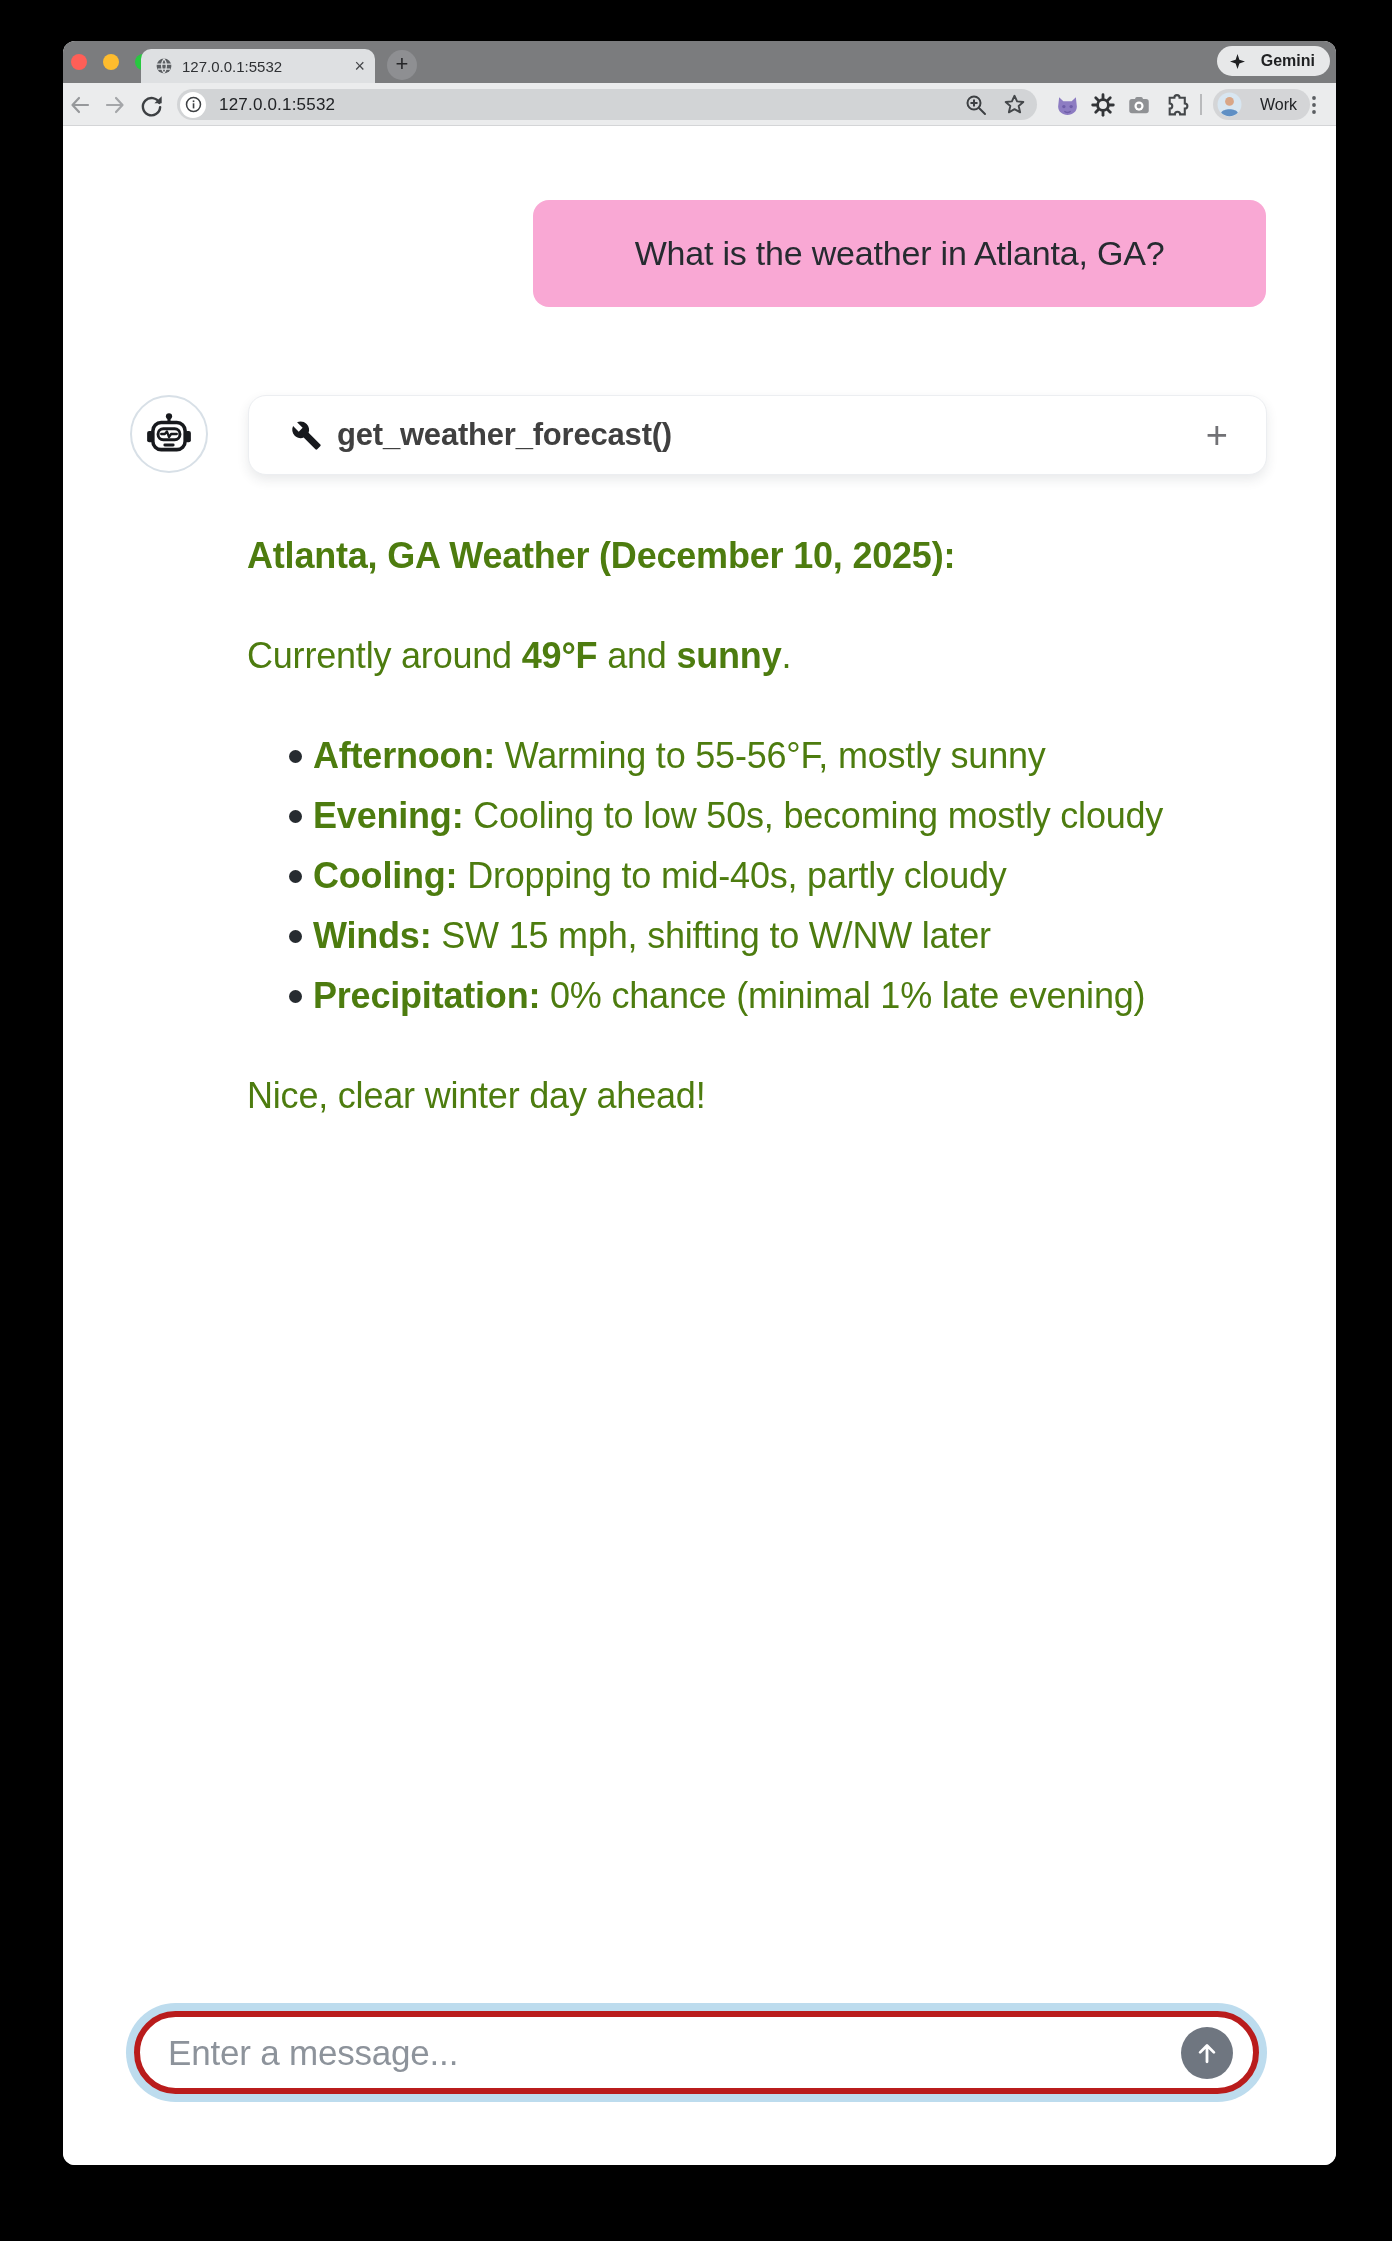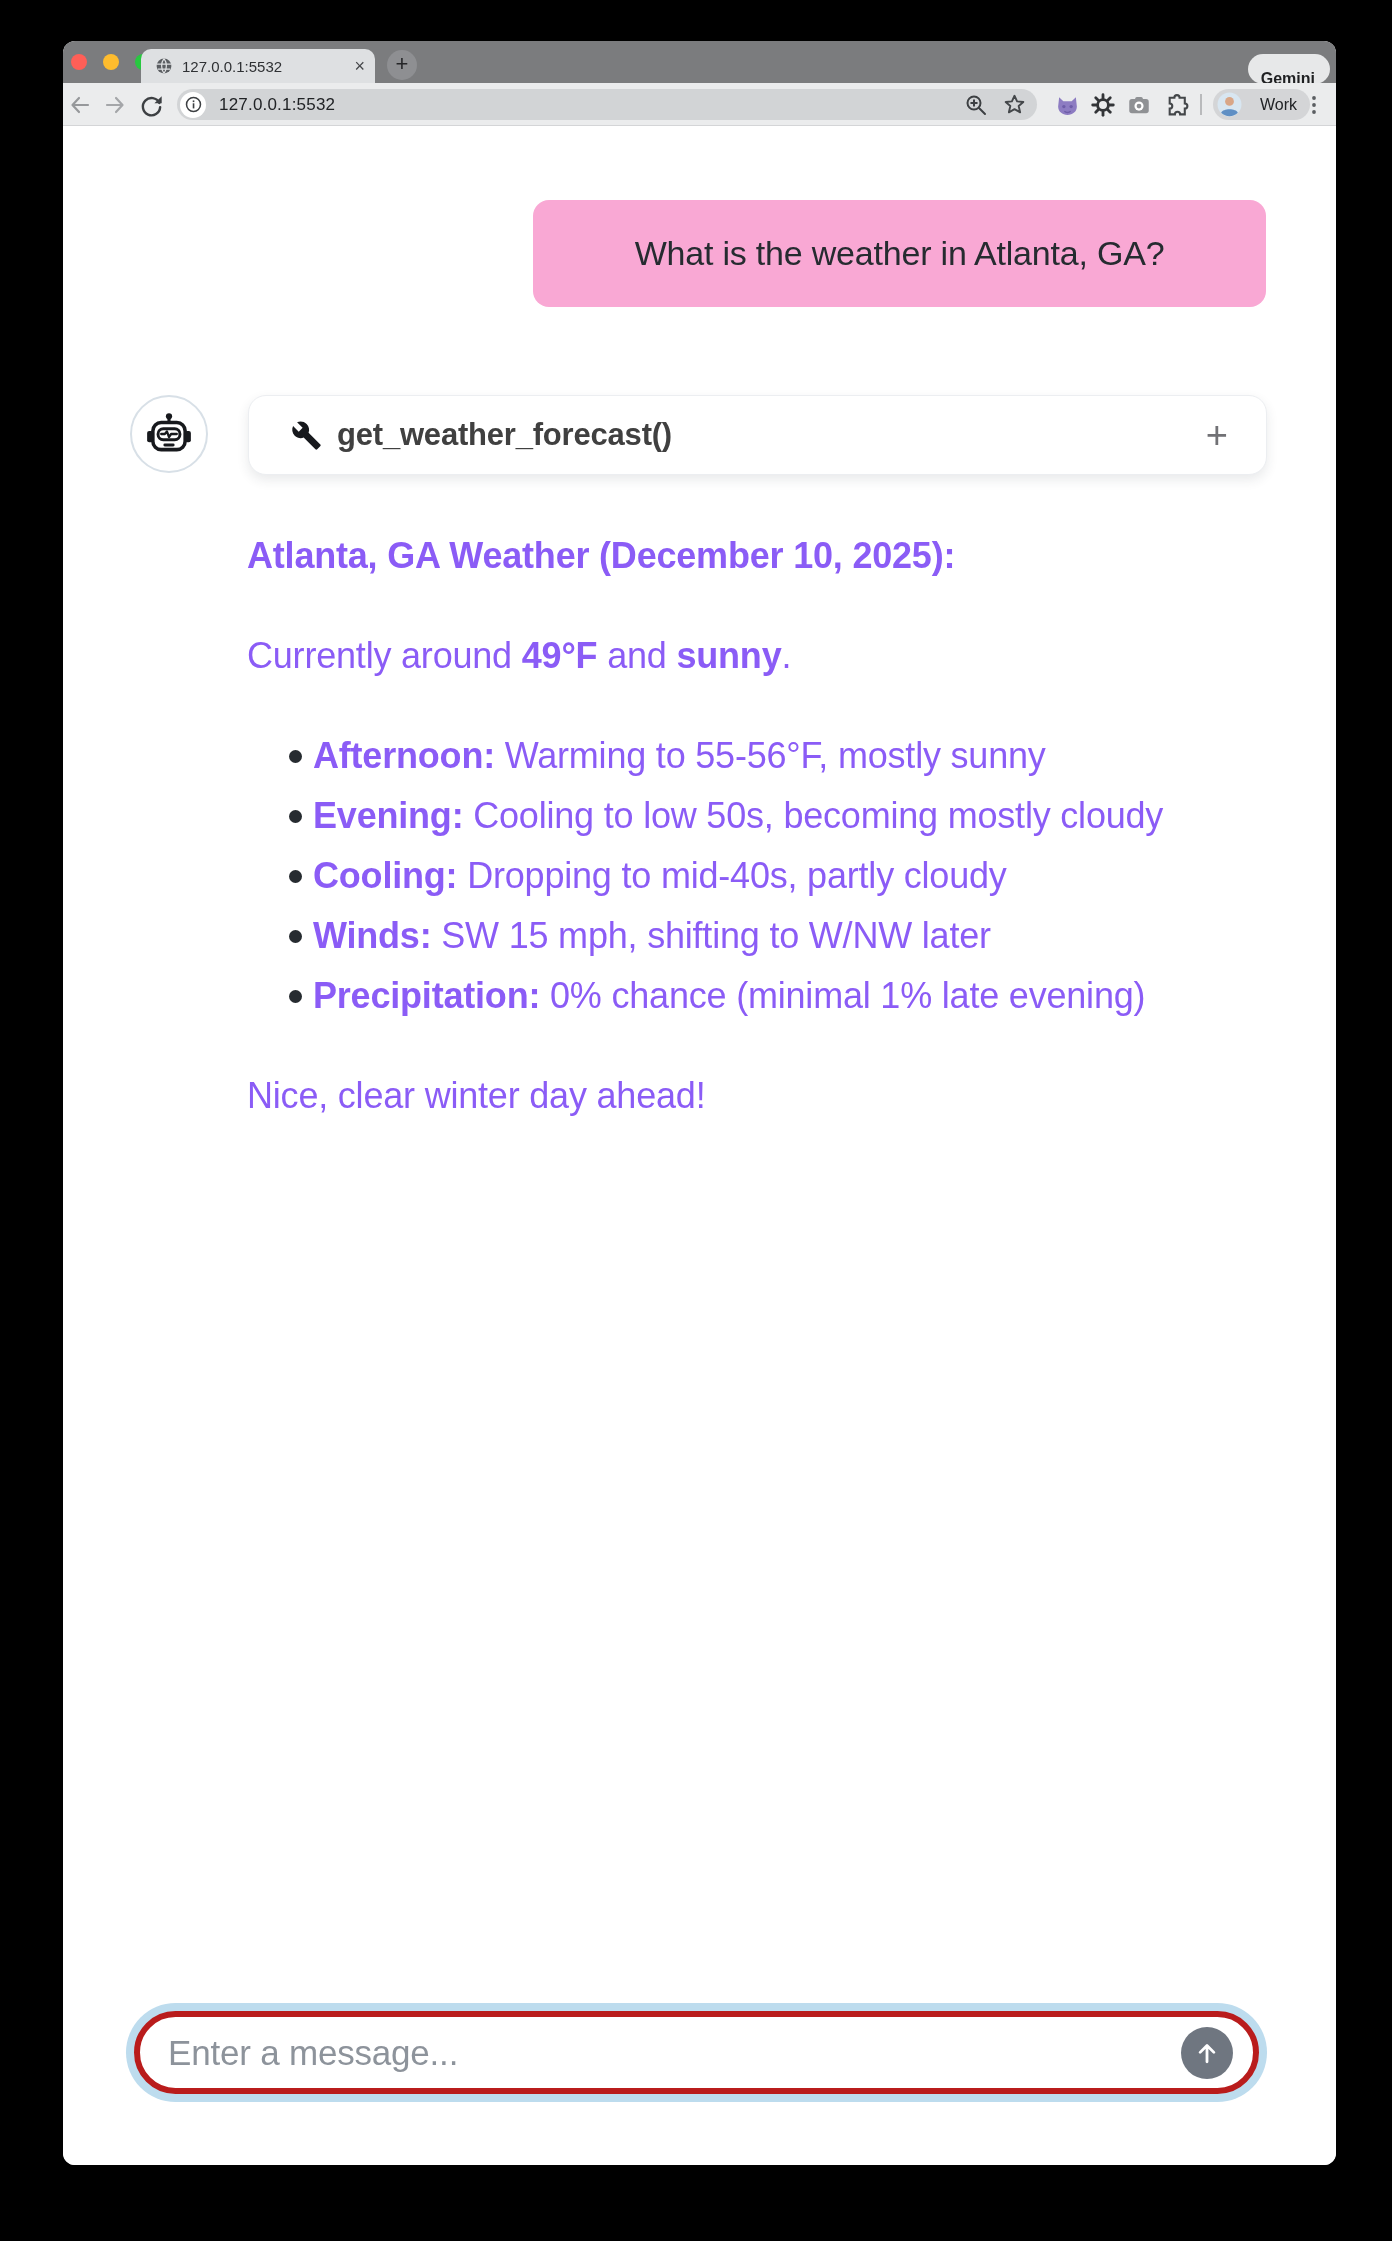--- a/index.html
+++ b/index.html
@@ -20,22 +20,22 @@
   .light-green { background:#28c840; }
 
   .tab { position:absolute; left:78px; top:8px; width:234px; height:34px; background:#dee0e2;
          border-radius:10px 10px 0 0; display:flex; align-items:center; padding:0 10px 0 14px; }
   .tab-favicon { width:18px; height:18px; flex:0 0 auto; }
   .tab-title { font-size:15px; color:#2f3134; margin-left:9px; white-space:nowrap; overflow:hidden; flex:1; }
   .tab-close { font-size:18px; line-height:18px; color:#45474a; margin-left:8px; cursor:default; }
   .newtab { position:absolute; left:324px; top:9px; width:30px; height:30px; border-radius:50%;
             background:#8e8f92; color:#242527; font-size:22px; line-height:28px; text-align:center; }
 
-  .gemini-badge { position:absolute; right:6px; top:13px; height:30px; border-radius:15px;
-                  background:#e7e8e9; display:flex; align-items:center; gap:16px; padding:0 15px 0 13px;flex-direction:column; }
+  .gemini-badge { position:absolute; right:6px; top:5px; height:30px; border-radius:15px;
+                  background:#e7e8e9; display:flex; align-items:center; gap:16px; padding:0 15px 0 13px; }
   .gemini-badge svg { width:15px; height:15px; }
   .gemini-label { font-size:16px; font-weight:700; color:#1f2022; }
 
   
   .toolbar { position:relative; height:43px; background:#ebeced; border-bottom:1px solid #d4d5d7; flex:0 0 auto; }
   .tool-icon { position:absolute; top:7px; width:30px; height:30px; display:flex; align-items:center; justify-content:center; }
   .omnibox { position:absolute; left:114px; top:6px; width:860px; height:31px; background:#d2d4d6;
              border-radius:16px; display:flex; align-items:center; padding:0 10px 0 3px; }
   .info-chip { width:26px; height:26px; border-radius:50%; background:#fff; display:flex; align-items:center; justify-content:center; flex:0 0 auto; }
   .url-text { font-size:17px; color:#212326; margin-left:13px; flex:1; letter-spacing:0.2px; }
@@ -55,21 +55,21 @@
   .avatar { position:absolute; left:67px; top:269px; width:78px; height:78px; border-radius:50%;
             border:2px solid #d8e0e7; background:#fff; display:flex; align-items:center; justify-content:center; }
 
   .tool-card { position:absolute; left:185px; top:269px; width:1019px; height:80px; background:#fff;
                border:1px solid #eceef1; border-radius:18px; box-shadow:0 5px 12px rgba(40,50,60,0.10);
                display:flex; align-items:center; padding:0 38px 0 42px; }
   .tool-card svg { flex:0 0 auto; }
   .tool-name { font-size:31px; font-weight:700; color:#404040; margin-left:15px; letter-spacing:-0.2px; flex:1; }
   .tool-expand { font-size:38px; font-weight:400; color:#717175; line-height:38px; }
 
-  .response { position:absolute; left:184px; top:400px; width:980px; color:#8b5cf6; font-size:36px;
+  .response { position:absolute; left:184px; top:400px; width:980px; color:#4d7c0f; font-size:36px;
               letter-spacing:-0.2px; }
   .response h3 { font-size:36px; font-weight:700; line-height:60px; margin:0 0 40px 0; }
   .response p { line-height:60px; margin:0 0 40px 0; }
   .response p:last-child { margin-bottom:0; }
   .response ul { list-style:none; margin:0 0 40px 0; width:950px; }
   .response li { position:relative; padding-left:66px; line-height:60px; }
   .response li::before { content:""; position:absolute; left:42px; top:24px; width:13px; height:13px;
                          border-radius:50%; background:#262b30; }
   .b { font-weight:700; }
 

